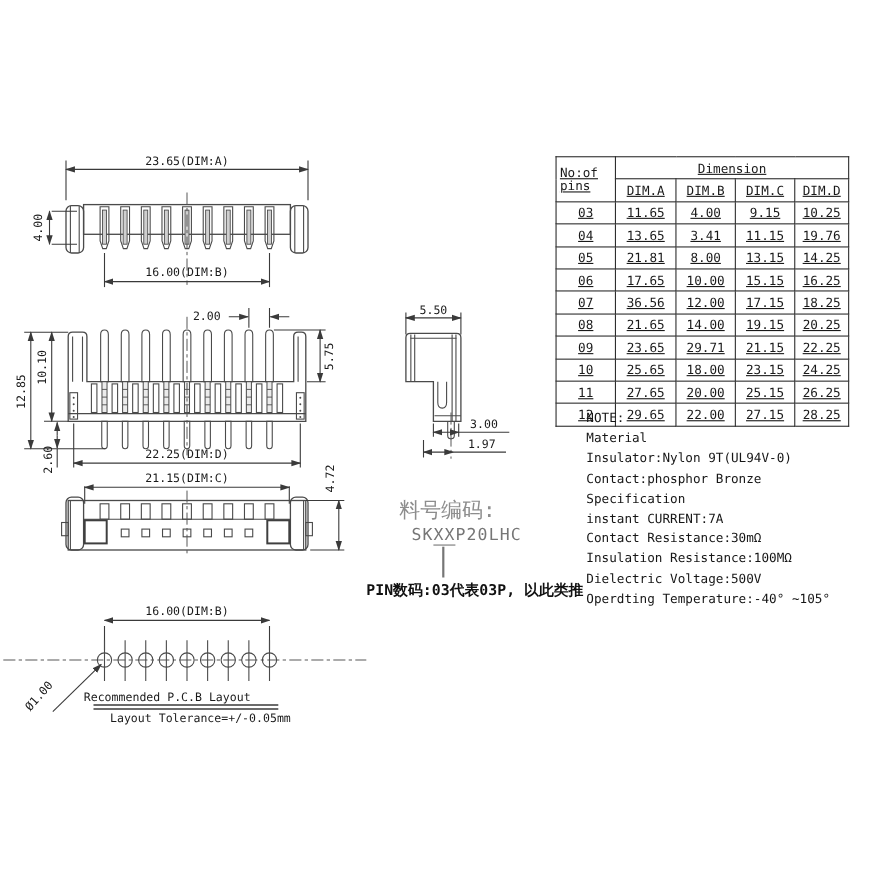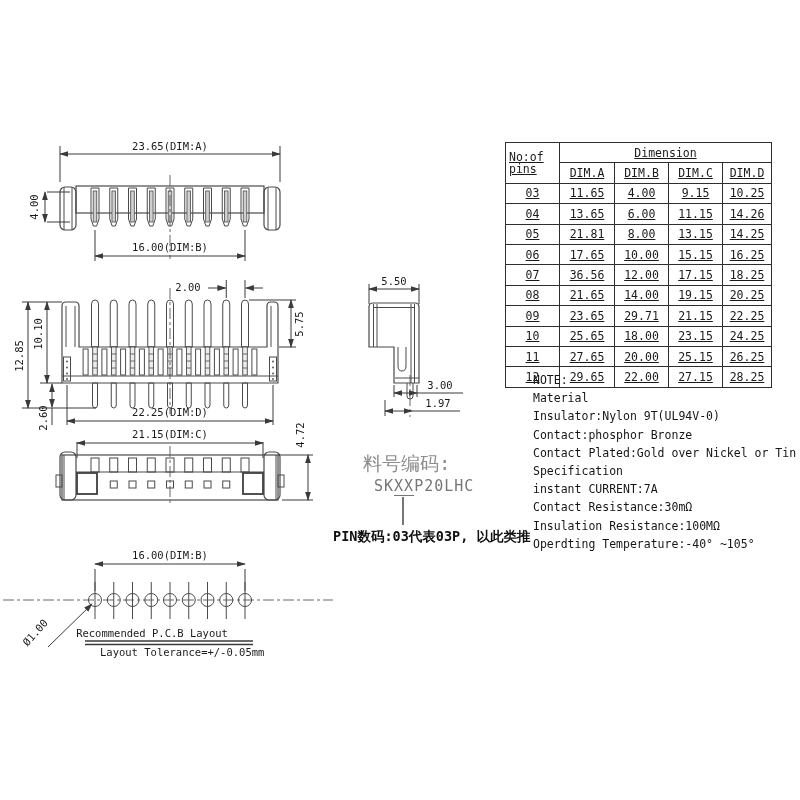--- a/index.html
+++ b/index.html
@@ -366,23 +366,23 @@
       <tr>
           <td>03</td>
           <td>11.65</td>
           <td>4.00</td>
           <td>9.15</td>
           <td>10.25</td>
         </tr>
       <tr>
           <td>04</td>
           <td>13.65</td>
-          <td>6.00</td>
+          <td>3.41</td>
           <td>11.15</td>
-          <td>14.26</td>
+          <td>19.76</td>
         </tr>
       <tr>
           <td>05</td>
           <td>21.81</td>
           <td>8.00</td>
           <td>13.15</td>
           <td>14.25</td>
         </tr>
       <tr>
           <td>06</td>
@@ -434,21 +434,21 @@
           <td>28.25</td>
         </tr>
     </tbody>
   </table>
 
   <div id="note-block">
     <div>NOTE:</div>
     <div>Material</div>
     <div>Insulator:Nylon 9T(UL94V-0)</div>
     <div>Contact:phosphor Bronze</div>
-    <div>Contact Plated:Gold over Nickel or Tin</div>
     <div>Specification</div>
     <div>instant CURRENT:7A</div>
     <div>Contact Resistance:30mΩ</div>
     <div>Insulation Resistance:100MΩ</div>
+    <div>Dielectric Voltage:500V</div>
     <div>Operdting Temperature:-40° ~105°</div>
   </div>
 
 </div>
 
 </body></html>

